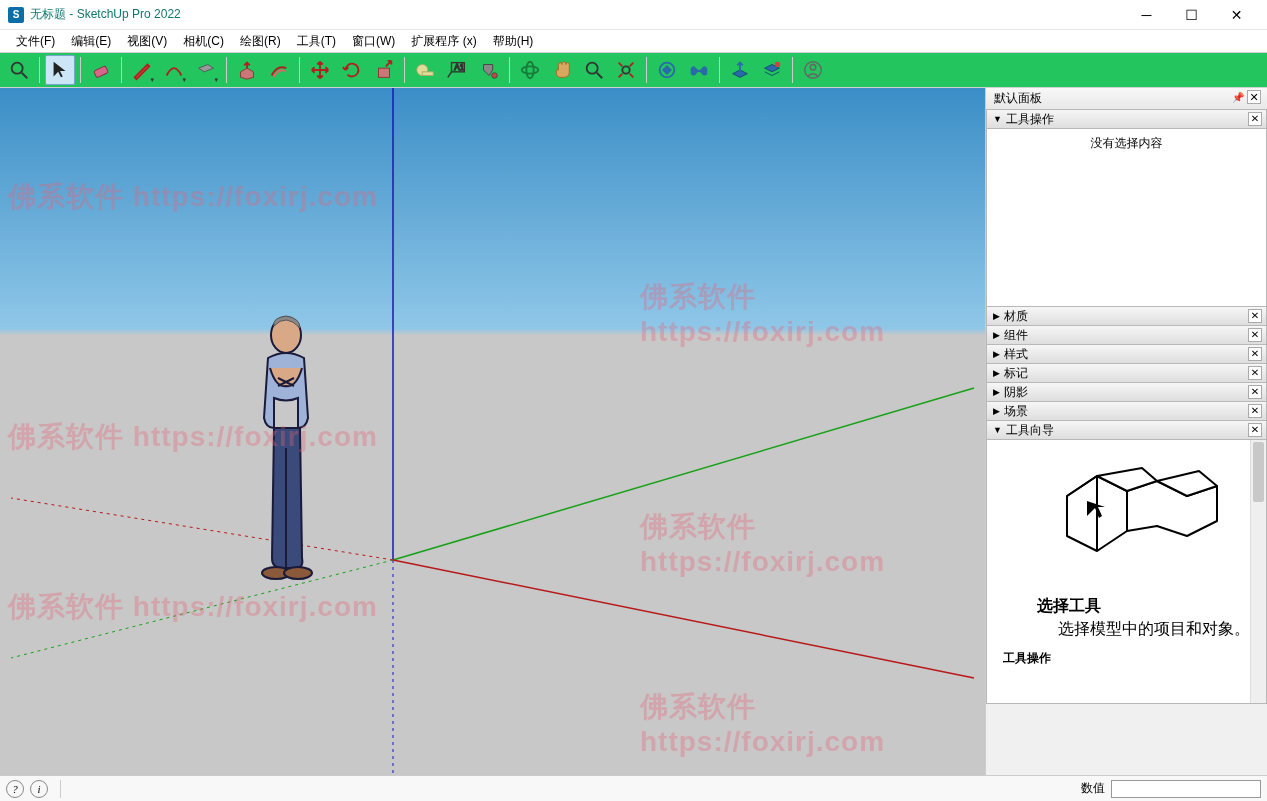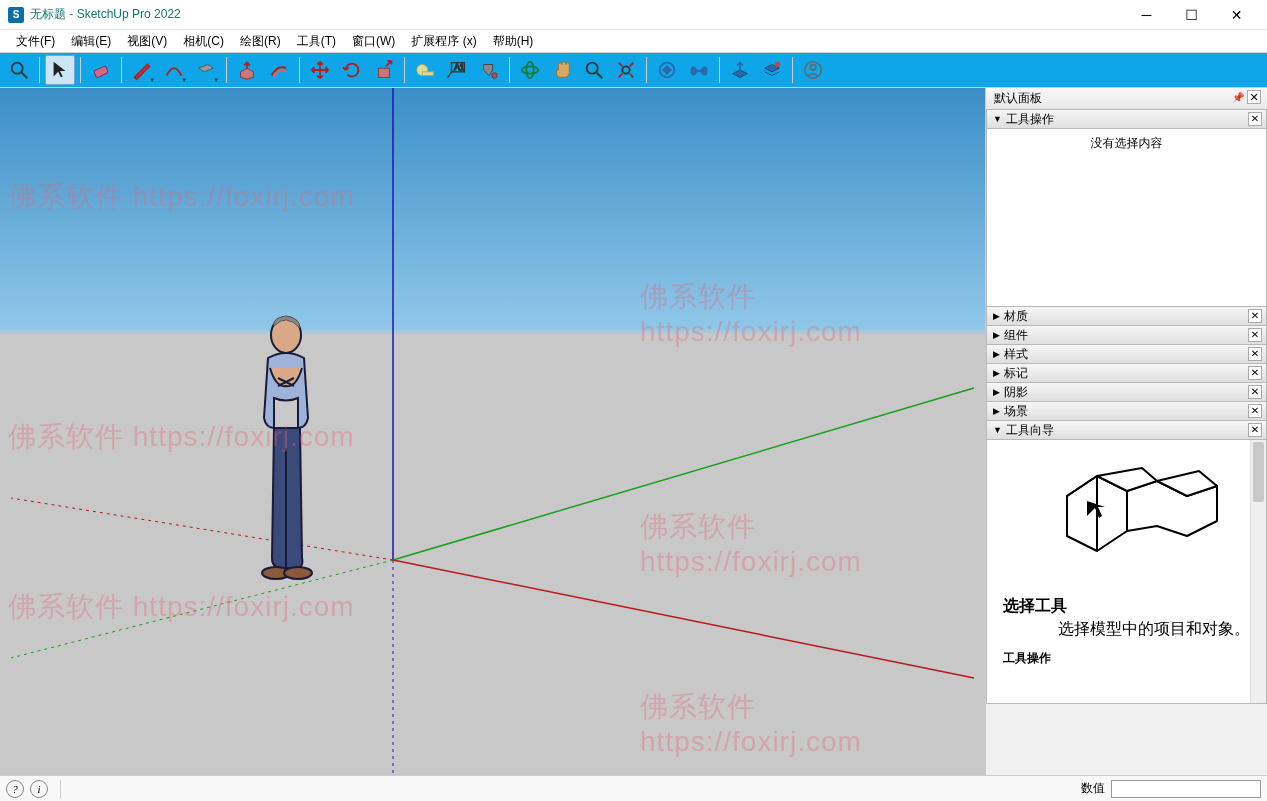--- a/index.html
+++ b/index.html
@@ -7,46 +7,46 @@
 
 .titlebar { height: 30px; display: flex; align-items: center; padding: 0 8px; background: #fff; border-bottom: 1px solid #e5e5e5; }
 .titlebar .app-icon { width: 16px; height: 16px; margin-right: 6px; background: #0a6fa6; border-radius: 2px; display:flex;align-items:center;justify-content:center;color:#fff;font-size:10px;font-weight:bold;}
 .titlebar .title { font-size: 12px; color: #0f766e; }
 .win-controls { margin-left: auto; display: flex; }
 .win-btn { width: 45px; height: 28px; display: flex; align-items: center; justify-content: center; font-size: 14px; cursor: pointer; }
 
 .menubar { height: 22px; display: flex; align-items: center; padding: 0 8px; font-size: 12px; }
 .menu-item { padding: 2px 8px; cursor: pointer; }
 
-.toolbar { height: 36px; display: flex; align-items: center; border-top: 1px solid #d0d0d0; border-bottom: 1px solid #d0d0d0; padding: 0 4px; gap: 2px; background: #0ea5e9; }
+.toolbar { height: 36px; display: flex; align-items: center; border-top: 1px solid #d0d0d0; border-bottom: 1px solid #d0d0d0; padding: 0 4px; gap: 2px; background: #22c55e; }
 .tool-btn { width: 30px; height: 30px; display: flex; align-items: center; justify-content: center; cursor: pointer; border: 1px solid transparent; border-radius: 2px; position:relative; }
 .tool-btn.active { border-color: #7da2ce; background: #cde6f7; }
 .tool-btn svg { width: 22px; height: 22px; }
 .tool-btn .dd { position:absolute; bottom:0; right:2px; font-size:7px; color:#333; }
 .tool-sep { width: 1px; height: 26px; background: #ccc; margin: 0 3px; }
 
 .main-area { display: flex; height: calc(100% - 30px - 22px - 36px - 26px); }
 .viewport { flex: 1; position: relative; background: linear-gradient(to bottom, #3b8ec7 0%, #8fc7e8 35%, #c8c8c8 36%, #c8c8c8 100%); overflow: hidden; }
 .viewport svg.scene { position: absolute; inset: 0; width: 100%; height: 100%; }
-.watermark { position: absolute; font-size: 28px; font-weight: 400; color: rgba(230,100,120,0.35); letter-spacing: 1px; pointer-events:none; }
+.watermark { position: absolute; font-size: 28px; font-weight: 700; color: rgba(230,100,120,0.35); letter-spacing: 1px; pointer-events:none; }
 
 .side-panels { width: 282px; background: #f0f0f0; display: flex; flex-direction: column; border-left: 1px solid #ccc; }
 .panel-titlebar { height: 22px; background: linear-gradient(#f8f8f8,#e8e8e8); font-size: 12px; padding: 0 8px; display: flex; align-items: center; border-bottom: 1px solid #ccc; position:relative;}
 .panel-titlebar .pin { position:absolute; right:22px; top:4px; font-size:10px; color:#a00;}
 .panel-titlebar .pclose { position:absolute; right:6px; top:2px; font-size:11px; border:1px solid #aaa; width:14px; height:14px; line-height:12px; text-align:center; background:#fff;}
 .panel-header { height: 20px; background: linear-gradient(#f6f6f6,#dedede); border: 1px solid #b8b8b8; font-size: 12px; display: flex; align-items: center; padding: 0 6px; cursor: pointer; margin-top: -1px; position:relative; }
 .panel-header .arrow { margin-right: 4px; font-size: 9px; }
 .panel-header .hclose { position:absolute; right:4px; top:2px; font-size:10px; border:1px solid #aaa; width:14px; height:14px; line-height:12px; text-align:center; background:#fff;}
 .panel-body { background: #fff; border: 1px solid #b8b8b8; border-top: none; padding: 6px 10px; font-size: 12px; position:relative;}
 .entity-body { height: 178px; text-align: center; }
 .instructor-body { height: 264px; overflow:hidden; }
 .instructor-scroll { position:absolute; right:0; top:0; bottom:0; width:16px; background:#efefef; border-left:1px solid #ddd;}
 .instructor-scroll .thumb { position:absolute; top:2px; left:2px; right:2px; height:60px; background:#c8c8c8; border-radius:2px;}
 .instructor-img { width: 200px; height: 130px; margin: 10px auto; display:block;}
-.instructor-title { font-size: 16px; font-weight: bold; margin-top: 8px; padding: 0 6px;}
+.instructor-title { font-size: 16px; font-weight: bold; margin-top: 8px; padding: 0 6px; margin-left: 34px;}
 .instructor-desc { font-size: 16px; padding: 2px 6px; text-align: right; }
 .instructor-sub { font-size: 12px; font-weight: bold; padding: 8px 6px 0; }
 
 .statusbar { height: 26px; border-top: 1px solid #ccc; display: flex; align-items: center; font-size: 12px; padding: 0 6px; background: #f8f8f8; }
 .status-icon { width: 18px; height: 18px; border: 1px solid #888; border-radius: 50%; display: flex; align-items: center; justify-content: center; margin-right: 6px; font-size: 11px; font-style: italic; font-family: serif; }
 .status-sep { width: 1px; height: 18px; background: #ccc; margin: 0 6px; }
 .vcb { margin-left: auto; display: flex; align-items: center; }
 .vcb-label { margin-right: 6px; }
 .vcb-input { width: 150px; height: 18px; border: 1px solid #999; background: #fff; font-size: 11px; padding: 0 4px;}
 </style>

